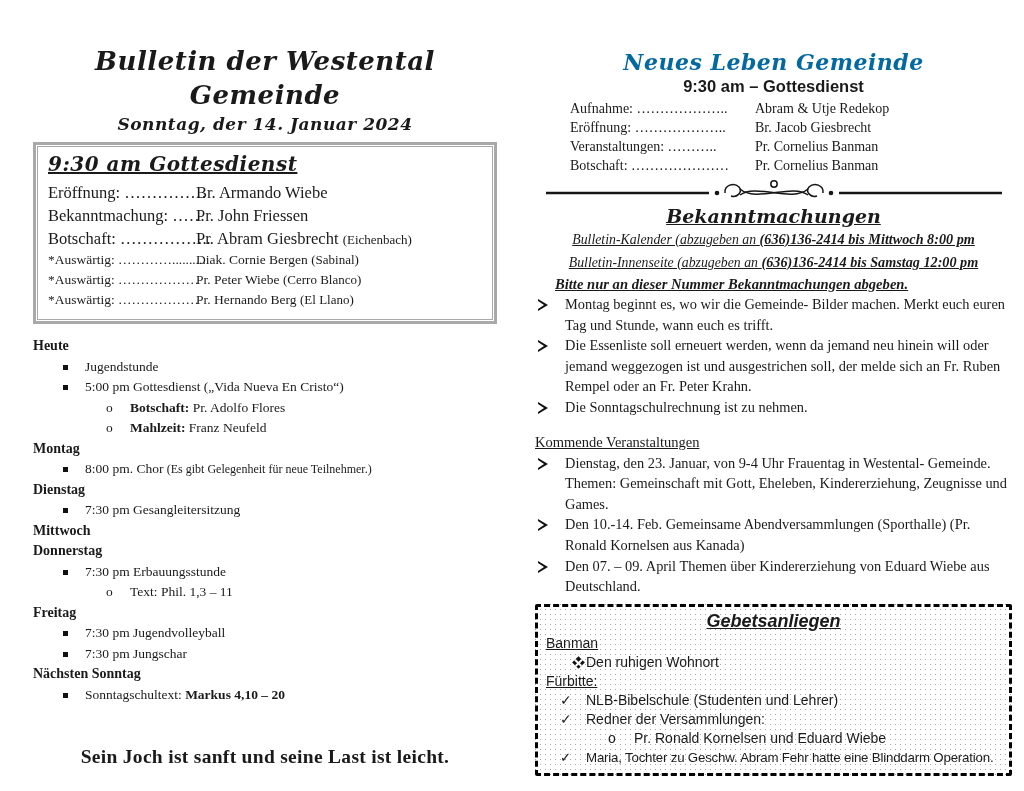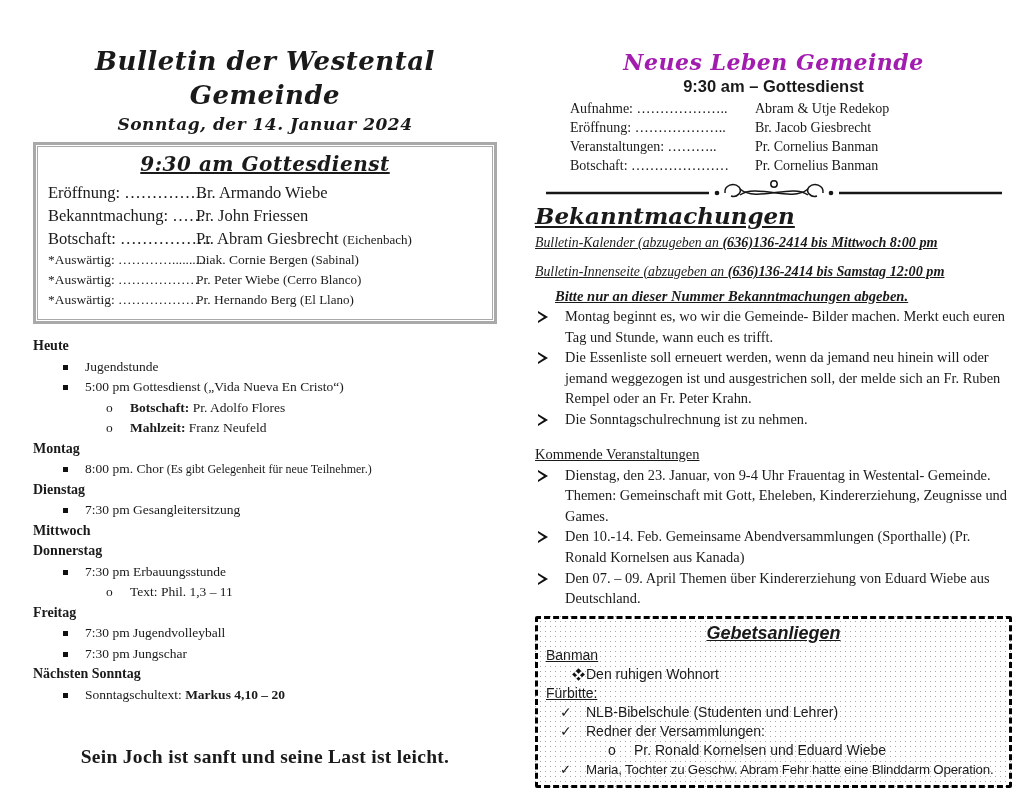--- a/index.html
+++ b/index.html
@@ -5,48 +5,48 @@
   html,body{margin:0;padding:0;background:#fff;}
   .page{position:relative;width:1024px;height:791px;background:#ffffff;overflow:hidden;
         font-family:"Liberation Serif", serif;color:#1a1a1a;}
   
   .col-left{position:absolute;left:33px;top:44px;width:464px;}
   .script{font-family:"DejaVu Serif", serif;font-style:italic;font-weight:700;letter-spacing:.5px;}
   .l-title{font-size:26px;text-align:center;line-height:34px;}
   .l-subtitle{font-size:17px;text-align:center;line-height:22px;margin-top:1px;}
   .svc-box{margin-top:7px;border:3px solid #a9a9a9;}
   .svc-inner{border:1px solid #a9a9a9;margin:1px;padding:4px 10px 9px 10px;}
-  .svc-head{font-size:20px;text-align:center;text-decoration:underline;line-height:27px;margin-bottom:3px;}
+  .svc-head{font-size:20px;text-align:left;text-decoration:underline;line-height:27px;margin-bottom:3px;}
   .svc-row{position:relative;font-size:16.5px;line-height:23px;white-space:nowrap;}
   .svc-row.small{font-size:13.5px;line-height:20px;}
   .svc-val{position:absolute;left:148px;top:0;}
   .svc-note{font-size:13px;}
   .svc-row.small .svc-note{font-size:13px;}
   
   .sched{margin-top:12px;font-size:13.5px;line-height:20.5px;}
   .day{font-weight:700;font-size:14px;}
   .item{position:relative;padding-left:52px;}
   .sqb{position:absolute;left:30px;top:8px;width:5px;height:5px;background:#111;}
   .subitem{position:relative;padding-left:97px;}
   .ob{position:absolute;left:73px;top:0;}
   .note-sm{font-size:12px;}
   .quote{position:absolute;left:33px;top:746px;width:464px;text-align:center;
          font-size:19.5px;font-weight:700;letter-spacing:.3px;}
   
   .col-right{position:absolute;left:535px;top:48px;width:477px;}
-  .r-title{font-size:22px;text-align:center;line-height:28px;color:#a21caf;}
+  .r-title{font-size:22px;text-align:center;line-height:28px;color:#0369a1;}
   .r-subtitle{font-family:"Liberation Sans", sans-serif;font-size:16.5px;font-weight:700;
               text-align:center;line-height:21px;}
   .r-rows{margin-top:2px;margin-left:35px;}
   .r-row{position:relative;font-size:14px;line-height:19px;white-space:nowrap;}
   .r-val{position:absolute;left:185px;top:0;}
   .divider{text-align:center;margin-top:3px;height:26px;}
-  .bk-head{font-size:23px;font-weight:700;font-style:italic;text-align:left;
+  .bk-head{font-size:19px;font-weight:700;font-style:italic;text-align:center;
            text-decoration:underline;line-height:24px;font-family:"DejaVu Serif", serif;}
-  .bl-line{font-size:13.8px;font-style:italic;line-height:28px;
+  .bl-line{font-size:13.8px;font-style:italic;text-align:center;line-height:23px;
            text-decoration:underline;white-space:nowrap;}
   .bl-line b{font-size:14.2px;}
   .bl-note{font-size:14.6px;font-style:italic;font-weight:700;text-decoration:underline;
            line-height:20px;margin-left:20px;}
   .ann{margin-top:0;}
   .ann-item,.evt-item{position:relative;padding-left:30px;font-size:14.4px;line-height:20.6px;margin-top:0;}
   .arrow{position:absolute;left:3px;top:5px;width:0;height:0;
          border-left:10px solid #111;border-top:6px solid transparent;border-bottom:6px solid transparent;}
   .arrow::after{content:"";position:absolute;left:-10px;top:-4px;width:0;height:0;
          border-left:6.5px solid #fff;border-top:4px solid transparent;border-bottom:4px solid transparent;}

